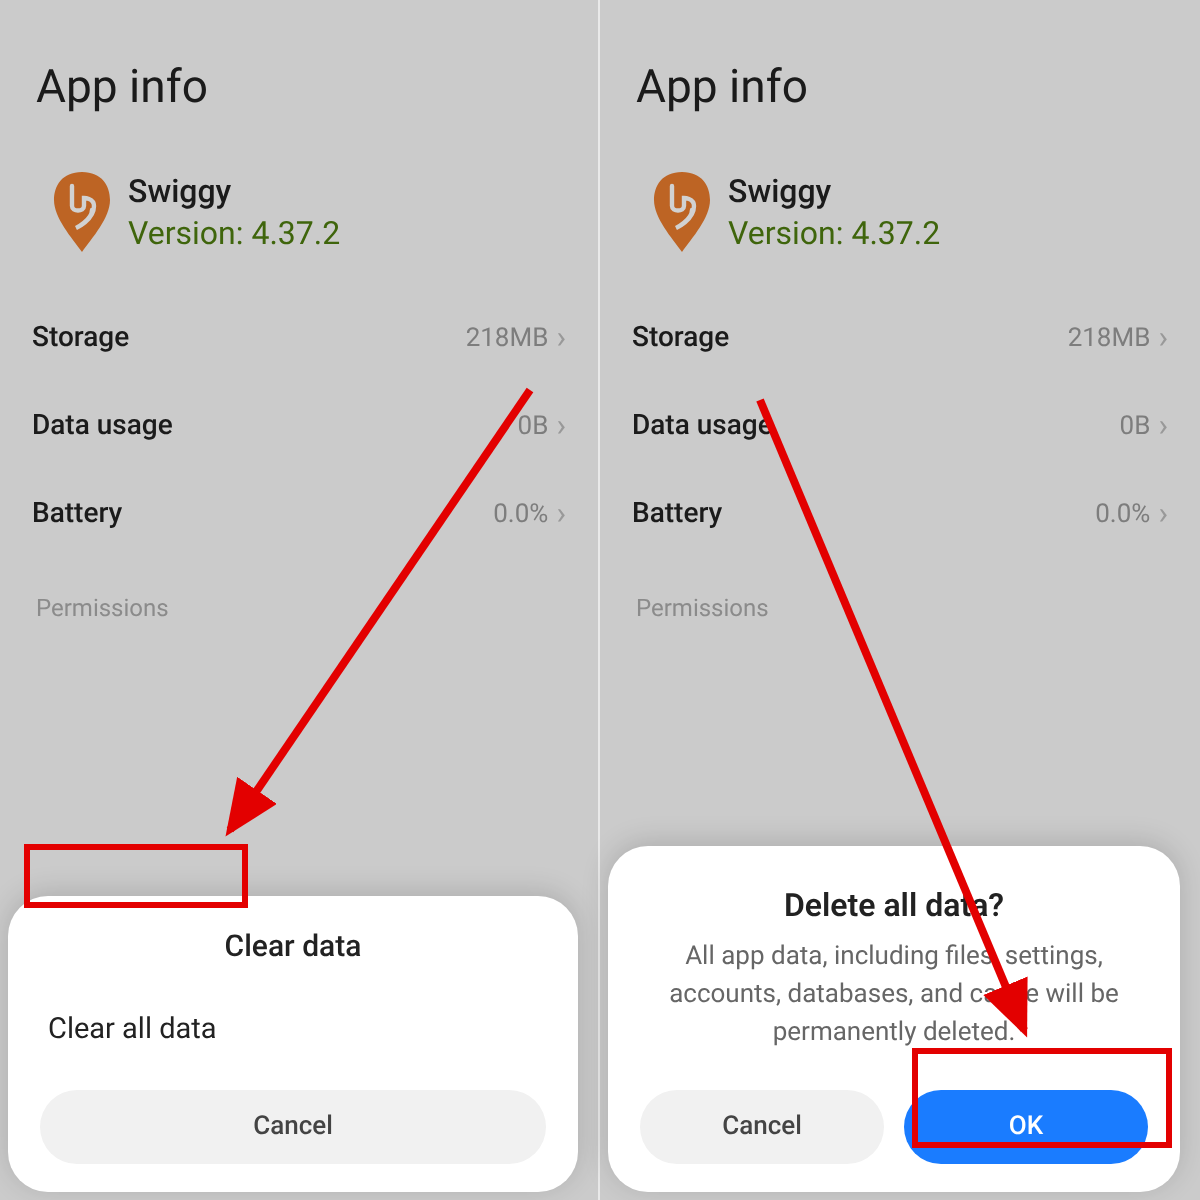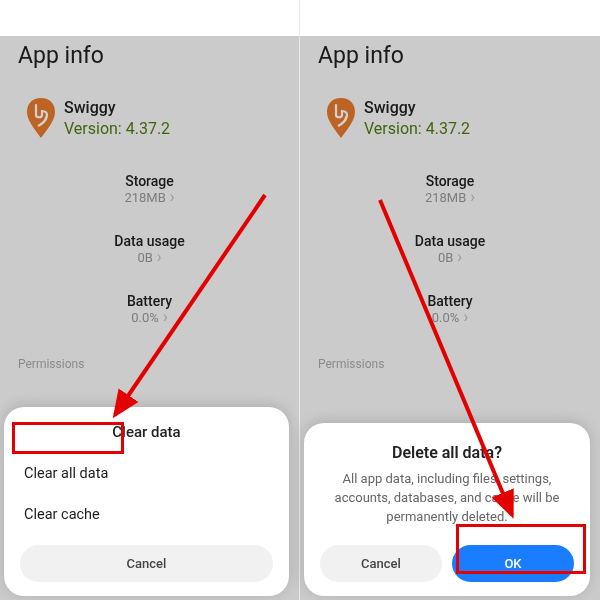--- a/index.html
+++ b/index.html
@@ -21,22 +21,21 @@
     height: 600px;
     position: relative;
     border-right: 1px solid #e9e9e9;
   }
   .pane:last-child { border-right: none; }
 
   .bgpage {
     position: absolute;
     inset: 0;
     background: #f8f8f8;
-    padding: 0 14px 0 14px;
-    margin-top: 36px;
+    padding: 24px 14px 0 14px;
   }
   .dimmed .bgpage::after {
     content: "";
     position: absolute;
     inset: 0;
     background: rgba(0,0,0,0.18);
   }
 
   .page-title {
     font-size: 23px;
@@ -55,21 +54,20 @@
     display: flex; align-items: center; justify-content: center;
   }
   .app-name { font-size: 16px; color: #222; font-weight: 500; }
   .app-version { font-size: 16px; color: #4d7c0f; margin-top: 2px; }
 
   .info-row {
     display: flex;
     align-items: center;
     justify-content: space-between;
     padding: 14px 2px;
-    flex-direction: column;
   }
   .info-label { font-size: 14px; color: #222; font-weight: 500; }
   .info-value { font-size: 13px; color: #999; display: flex; align-items: center; gap: 4px; }
   .chev { color: #bbb; font-size: 16px; line-height: 1; }
 
   .section-label {
     font-size: 12px; color: #aaa; margin: 18px 4px 10px 4px;
   }
 
   .autostart-row {
@@ -185,21 +183,20 @@
             <span class="chev">›</span>
           </span>
       </div>
 
       <div class="section-label">Permissions</div>
     </div>
 
     <div class="sheet">
       <div class="sheet-title">Clear data</div>
       <div class="option">Clear all data</div>
-      <div class="option">Clear cache</div>
       <div class="cancel-btn" style="margin-top:10px">Cancel</div>
     </div>
 
     <div class="redbox" style="left:12px; top:422px; width:112px; height:32px;"></div>
 
     <svg class="arrow" style="left:0; top:0;" width="300" height="600">
       <defs>
           <marker id="ah1" markerWidth="10" markerHeight="10" refX="6" refY="3" orient="auto">
         <path d="M0,0 L7,3 L0,6 Z" fill="#e30000"></path>
           </marker>

